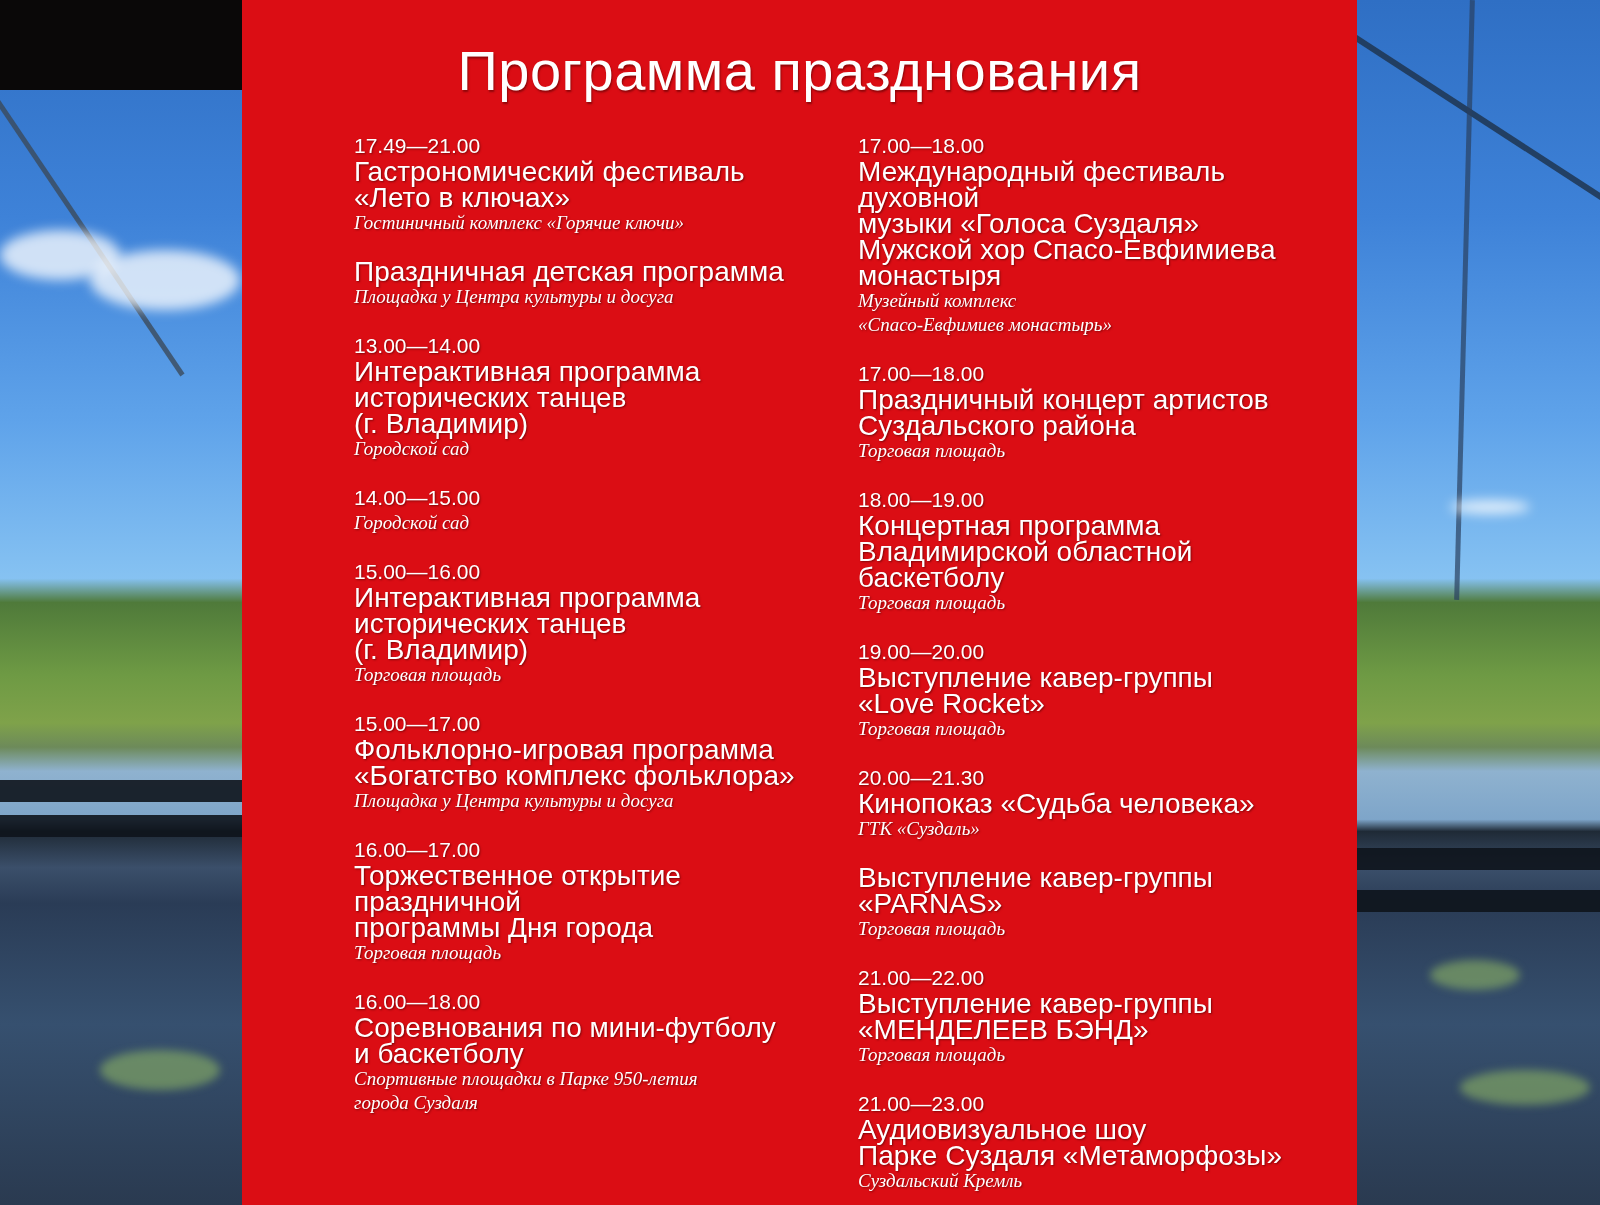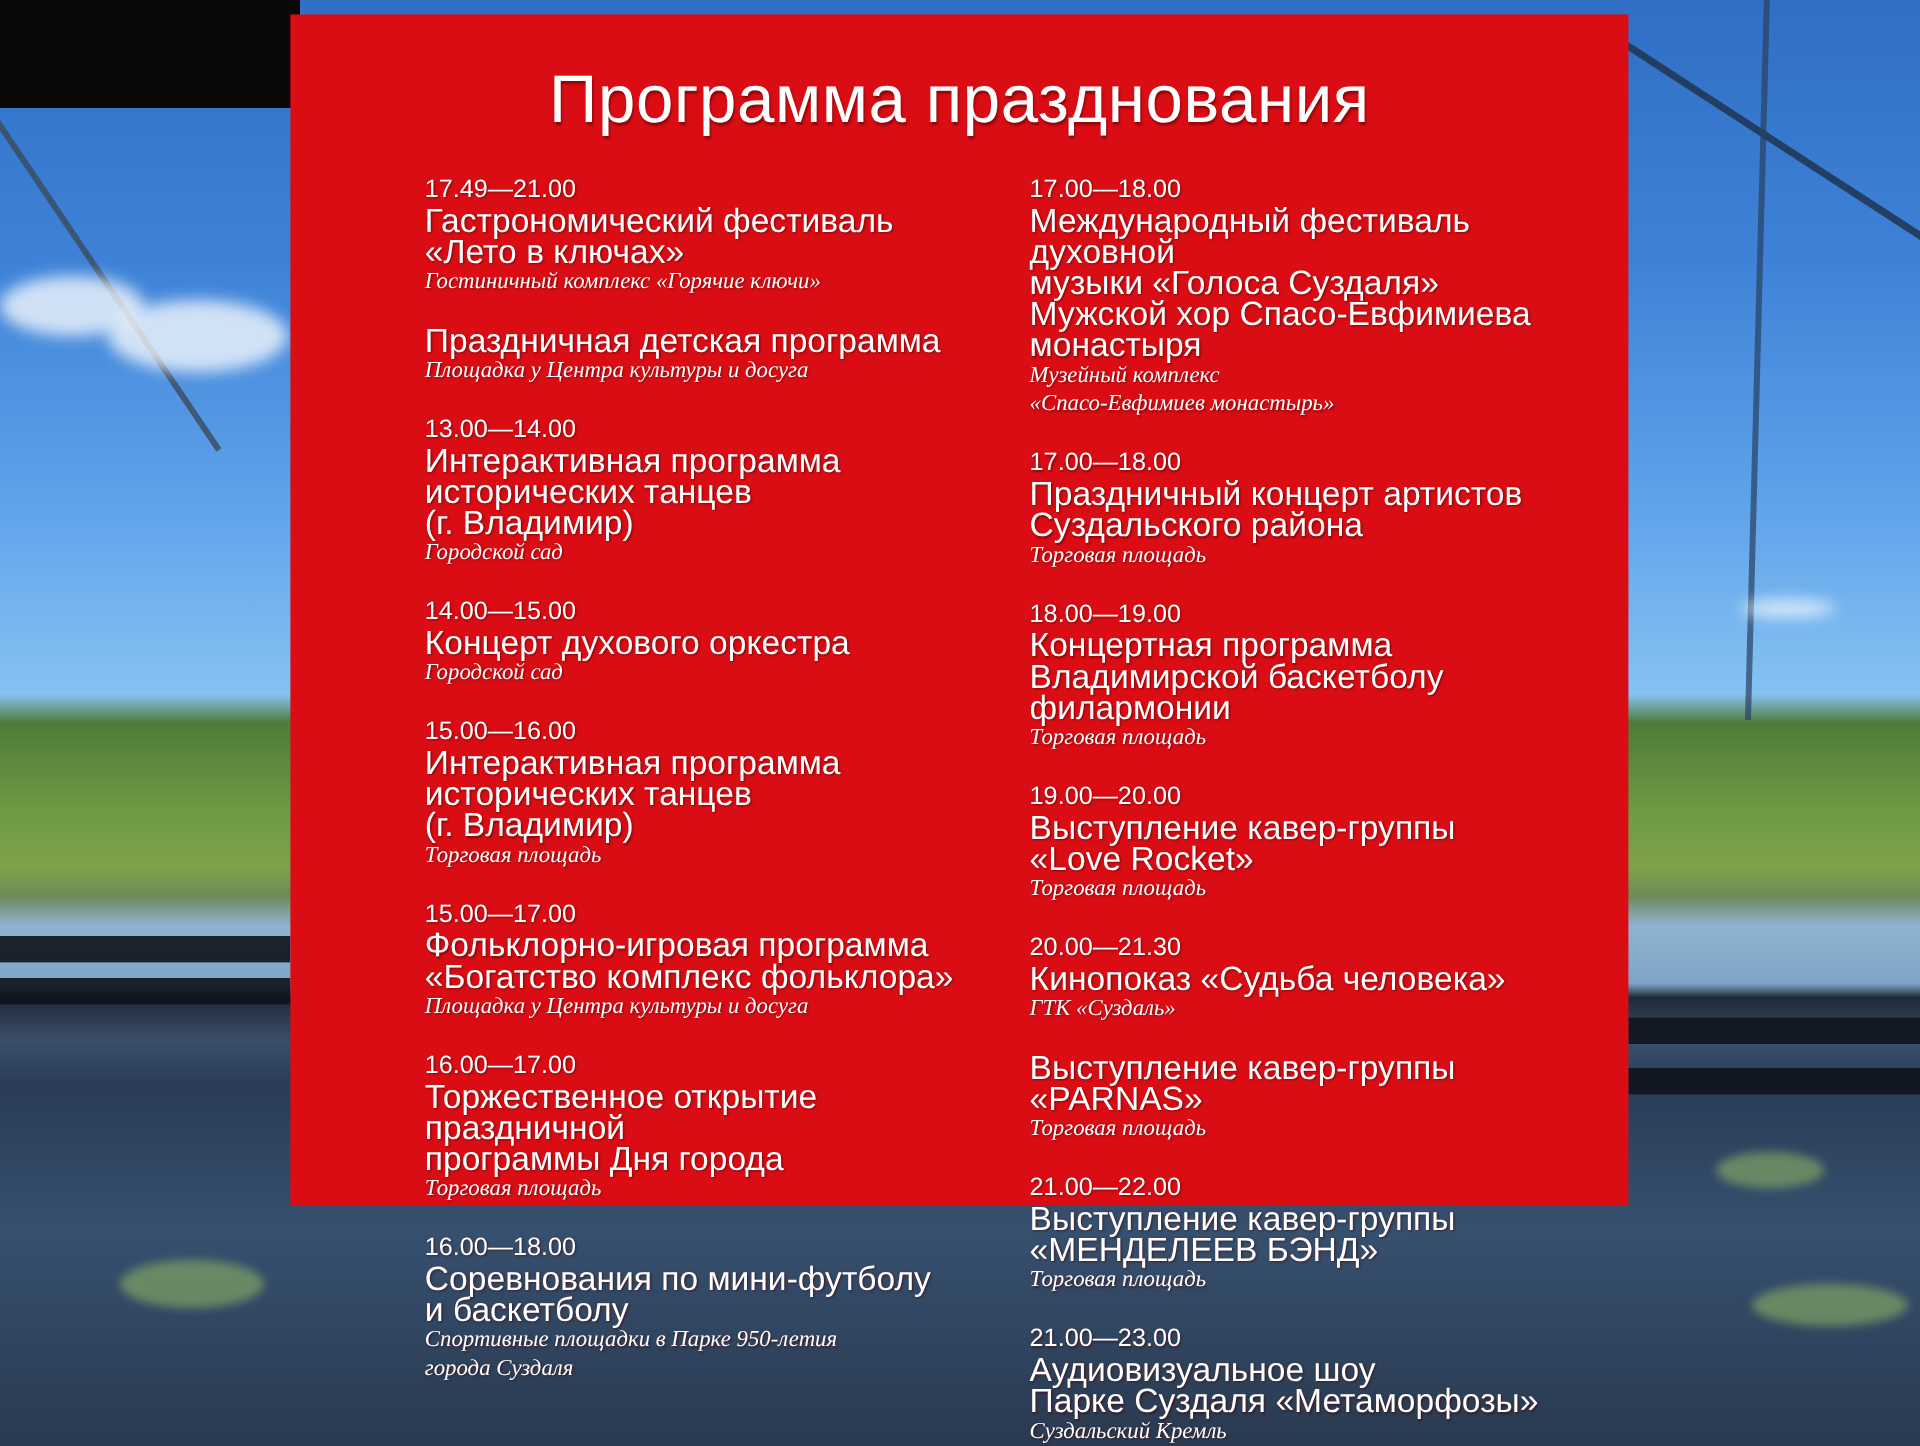--- a/index.html
+++ b/index.html
@@ -38,21 +38,21 @@
       border-radius: 50%; filter: blur(6px);
     }
     .bg-rail {
       position: absolute; height: 22px; background: #0e141c; opacity: 0.9;
     }
     .bg-lily {
       position: absolute; background: rgba(150,190,100,0.55);
       border-radius: 50%; filter: blur(4px);
     }
     .panel {
-      position: absolute; left: 242px; top: 12px; width: 1115px; height: 993px;
+      position: absolute; left: 242px; top: 0; width: 1115px; height: 1205px;
       background: #db0d14;
     }
     .title {
       position: absolute; left: 0; right: 0; top: 38px;
       text-align: center; color: #fff; font-size: 56px; letter-spacing: 0.5px;
       text-shadow: 1px 2px 2px rgba(80,0,0,0.55);
     }
     .col {
       position: absolute; top: 133px; width: 470px;
       color: #fff;
@@ -103,21 +103,20 @@
     </div>
     <div class="event">
       <div class="time">13.00—14.00</div>
       <div class="name">Интерактивная программа
 исторических танцев
 (г. Владимир)</div>
       <div class="loc">Городской сад</div>
     </div>
     <div class="event">
       <div class="time">14.00—15.00</div>
-      <div class="name">Концерт духового оркестра</div>
       <div class="loc">Городской сад</div>
     </div>
     <div class="event">
       <div class="time">15.00—16.00</div>
       <div class="name">Интерактивная программа
 исторических танцев
 (г. Владимир)</div>
       <div class="loc">Торговая площадь</div>
     </div>
     <div class="event">
@@ -153,21 +152,21 @@
     </div>
     <div class="event">
       <div class="time">17.00—18.00</div>
       <div class="name">Праздничный концерт артистов
 Суздальского района</div>
       <div class="loc">Торговая площадь</div>
     </div>
     <div class="event">
       <div class="time">18.00—19.00</div>
       <div class="name">Концертная программа
-Владимирской баскетболу филармонии</div>
+Владимирской областной баскетболу</div>
       <div class="loc">Торговая площадь</div>
     </div>
     <div class="event">
       <div class="time">19.00—20.00</div>
       <div class="name">Выступление кавер-группы
 «Love Rocket»</div>
       <div class="loc">Торговая площадь</div>
     </div>
     <div class="event">
       <div class="time">20.00—21.30</div>

